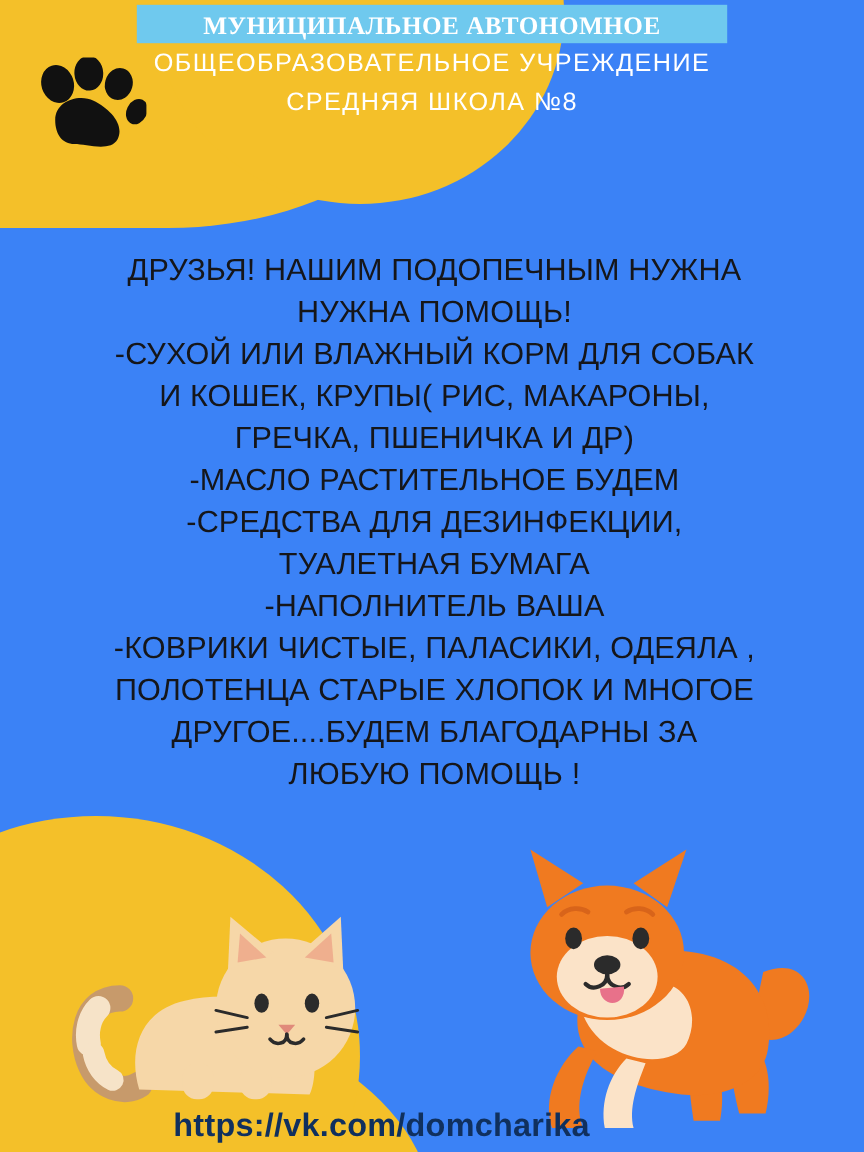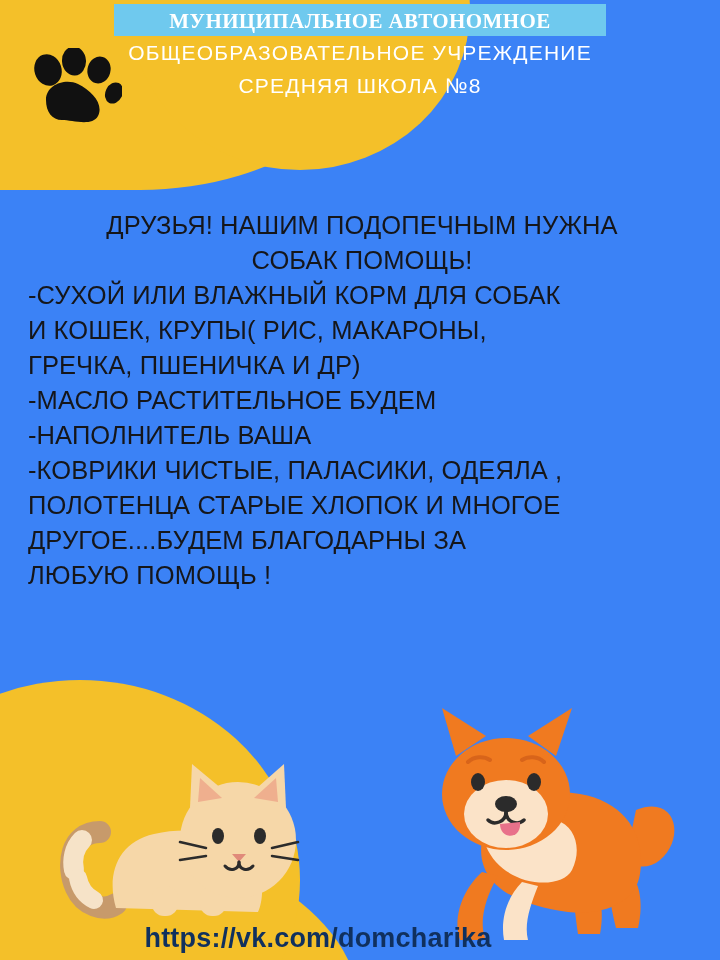--- a/index.html
+++ b/index.html
@@ -115,20 +115,21 @@
     z-index: 5;
     margin-top: 12px;
   }
   .body-text .center {
     text-align: center;
     display: block;
   }
   .body-text p {
     margin: 0;
     white-space: pre-wrap;
+    text-align: center;
   }
 
   
   .footer-link {
     position: absolute;
     left: 0;
     bottom: 6px;
     width: 636px;
     text-align: center;
     color: #10305E;
@@ -176,25 +177,27 @@
   <svg class="paw" viewBox="0 0 96 78">
     <ellipse cx="22" cy="22" rx="13.5" ry="16" fill="#111111" transform="rotate(-18 22 22)"></ellipse>
     <ellipse cx="48" cy="13" rx="12" ry="14.5" fill="#111111" transform="rotate(-4 48 13)"></ellipse>
     <ellipse cx="73" cy="22" rx="11.5" ry="13.5" fill="#111111" transform="rotate(16 73 22)"></ellipse>
     <ellipse cx="88" cy="45" rx="8.5" ry="11" fill="#111111" transform="rotate(26 88 45)"></ellipse>
     <path d="M20 52 C20 36 40 30 52 36 C66 43 78 56 72 68 C66 79 46 72 36 72 C26 72 20 64 20 52 Z" fill="#111111"></path>
   </svg>
 
   <div class="body-text">
     <p class="center">ДРУЗЬЯ! НАШИМ ПОДОПЕЧНЫМ НУЖНА</p>
-    <p class="center">СОБАК ПОМОЩЬ!</p>
+    <p class="center">НУЖНА ПОМОЩЬ!</p>
     <p>-СУХОЙ ИЛИ ВЛАЖНЫЙ КОРМ ДЛЯ СОБАК
 И КОШЕК, КРУПЫ( РИС, МАКАРОНЫ,
 ГРЕЧКА, ПШЕНИЧКА И ДР)</p>
     <p>-МАСЛО РАСТИТЕЛЬНОЕ БУДЕМ</p>
+    <p>-СРЕДСТВА ДЛЯ ДЕЗИНФЕКЦИИ,
+ТУАЛЕТНАЯ БУМАГА</p>
     <p>-НАПОЛНИТЕЛЬ ВАША</p>
     <p>-КОВРИКИ ЧИСТЫЕ, ПАЛАСИКИ, ОДЕЯЛА ,
 ПОЛОТЕНЦА СТАРЫЕ ХЛОПОК И МНОГОЕ
 ДРУГОЕ....БУДЕМ БЛАГОДАРНЫ ЗА
 ЛЮБУЮ ПОМОЩЬ !</p>
   </div>
 
   <svg class="cat" viewBox="0 0 260 190">
 
     <path d="M40 96 C10 96 6 130 16 152 C24 170 44 176 56 168" fill="none" stroke="#C79A6B" stroke-width="22" stroke-linecap="round"></path>

